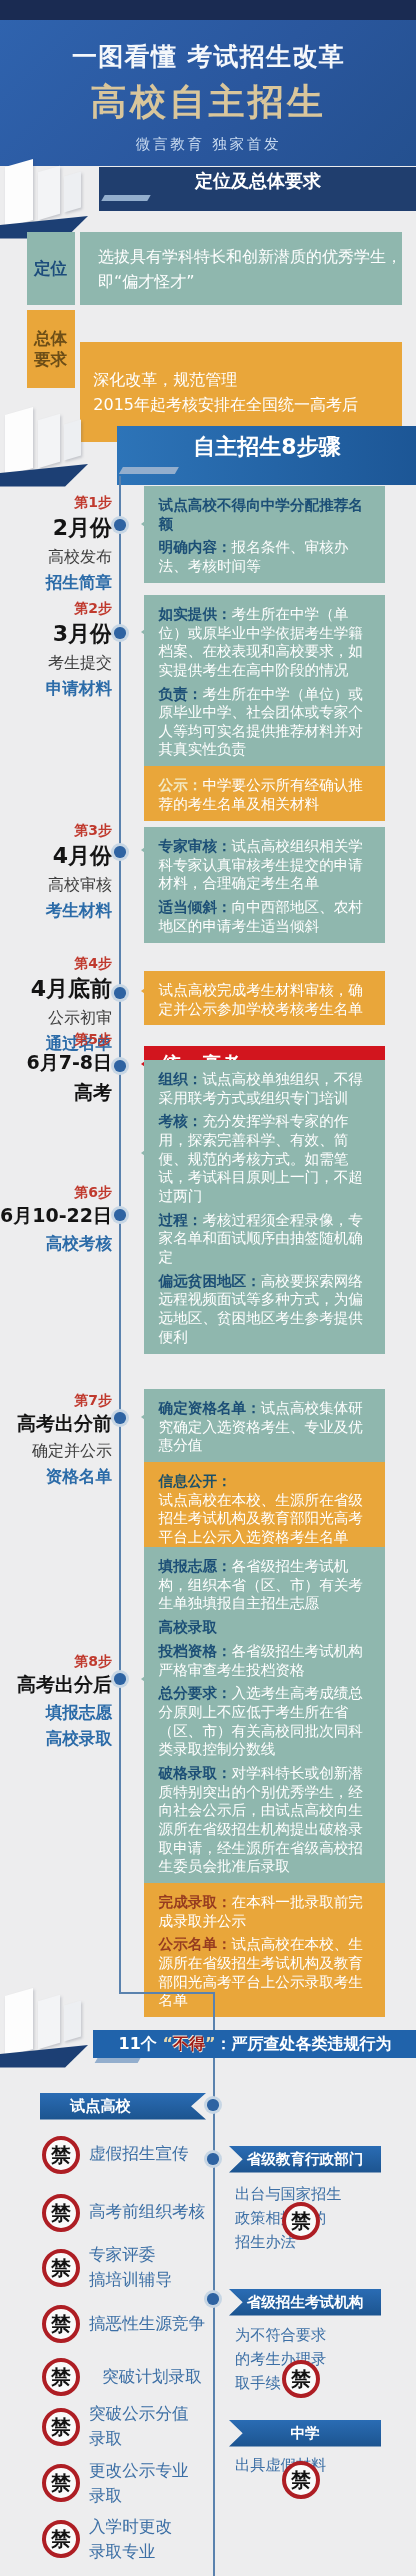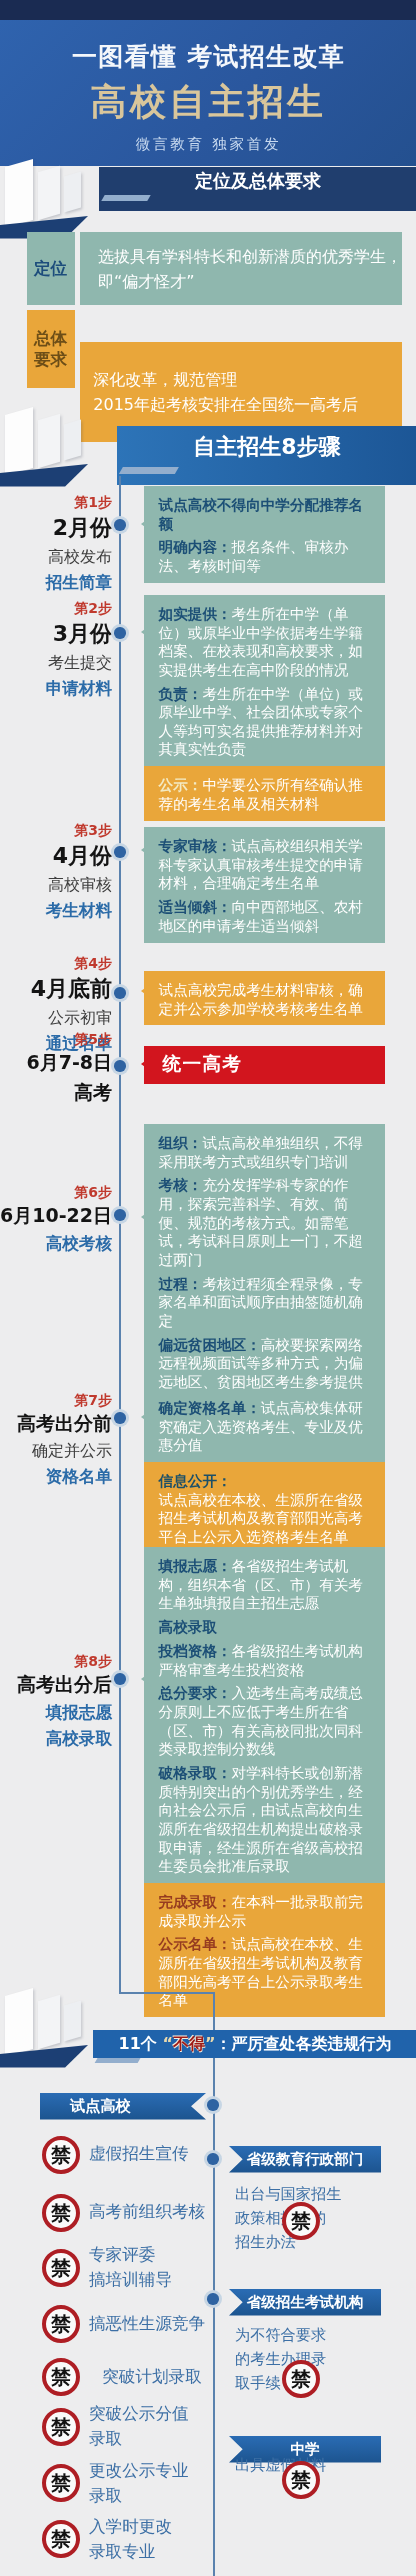--- a/index.html
+++ b/index.html
@@ -199,21 +199,21 @@
       <p><b class="kw white">统一高考</b><span></span></p>
     </div>
   </div>
 
   <div class="labels" style="top:1184px;">
     <div class="step-num">第6步</div>
     <div class="step-time med">6月10-22日</div>
     <div class="lab blue">高校考核</div>
   </div>
   <div class="node" style="top:1206px;"></div>
-  <div class="box" style="top:1124px;border-radius:19px;">
+  <div class="box" style="top:1060px;border-radius:19px;">
     <span class="arr" style="top:94px;"></span>
     <div class="seg tealseg">
       <p><b class="kw">组织：</b><span>试点高校单独组织，不得采用联考方式或组织专门培训</span></p>
       <p><b class="kw">考核：</b><span>充分发挥学科专家的作用，探索完善科学、有效、简便、规范的考核方式。如需笔试，考试科目原则上一门，不超过两门</span></p>
       <p><b class="kw">过程：</b><span>考核过程须全程录像，专家名单和面试顺序由抽签随机确定</span></p>
       <p><b class="kw">偏远贫困地区：</b><span>高校要探索网络远程视频面试等多种方式，为偏远地区、贫困地区考生参考提供便利</span></p>
     </div>
   </div>
 
   <div class="labels" style="top:1392px;">
@@ -302,18 +302,18 @@
 政策相抵触的
 招生办法</div>
   <div class="ban" style="left:282px;top:2202px;">禁</div>
 
   <div class="flag flagR" style="top:2289px;">省级招生考试机构</div>
   <div class="vtext right pre" style="top:2323px;">为不符合要求
 的考生办理录
 取手续</div>
   <div class="ban" style="left:282px;top:2360px;">禁</div>
 
-  <div class="flag flagR" style="top:2420px;margin-top:16px;">中学</div>
+  <div class="flag flagR" style="top:2420px;">中学</div>
   <div class="vtext right pre" style="top:2453px;">出具虚假材料</div>
   <div class="ban" style="left:282px;top:2461px;">禁</div>
 
 </div>
 
 
 </body></html>

